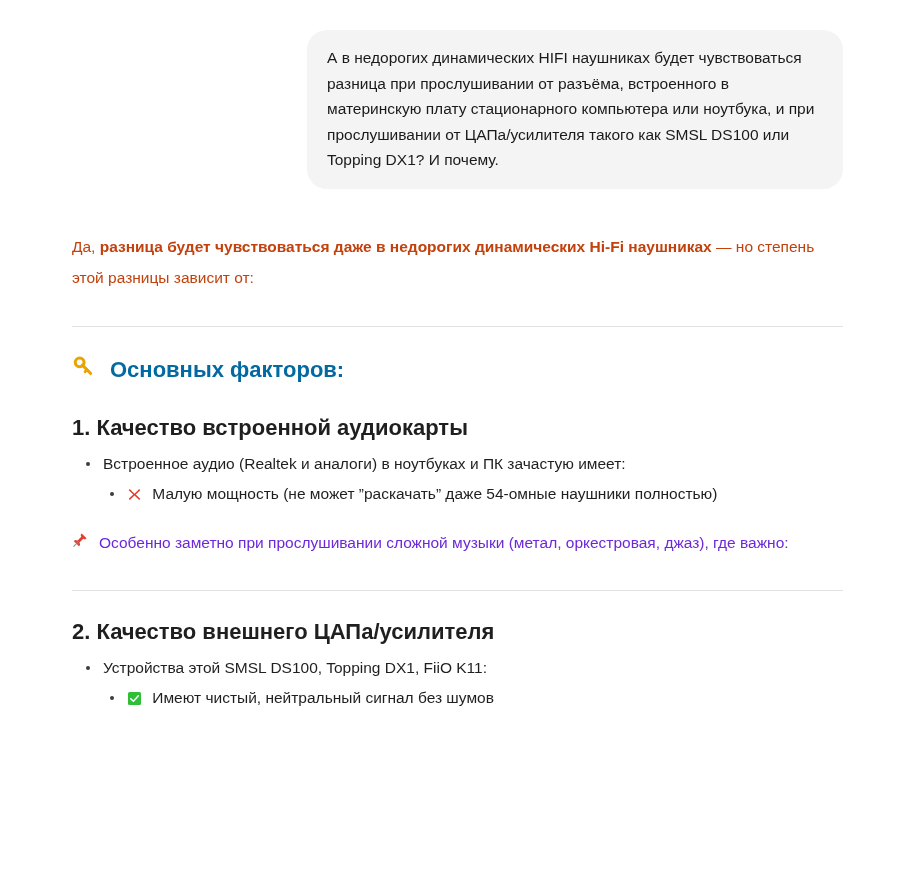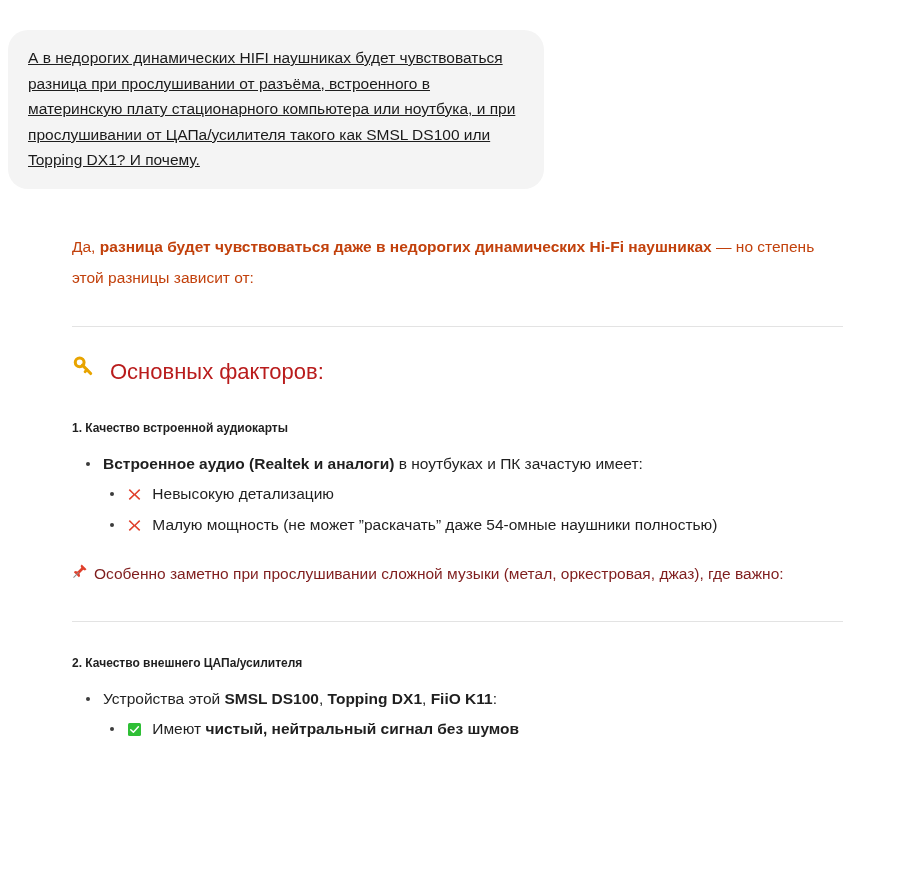--- a/index.html
+++ b/index.html
@@ -17,23 +17,22 @@
   .page {
     position: relative;
     width: 905px;
     min-height: 896px;
     overflow: hidden;
   }
 
   
   .bubble-row {
     display: flex;
-    justify-content: flex-start;
+    justify-content: flex-end;
     padding: 30px 62px 0 8px;
-    text-decoration: underline;
   }
   .bubble {
     background: #f4f4f4;
     border-radius: 20px;
     padding: 15px 20px 16px 20px;
     max-width: 536px;
     box-sizing: border-box;
     font-size: 15.5px;
     line-height: 25.5px;
     color: #1a1a1a;
@@ -54,29 +53,29 @@
 
   hr.rule {
     border: 0;
     border-top: 1px solid #e3e3e3;
     margin: 33px 0 0 0;
   }
 
   h2.h-key {
     font-size: 22px;
     line-height: 30px;
-    font-weight: 400;
+    font-weight: 700;
     margin: 28px 0 0 0;
-    color: #b91c1c;
+    color: #0369a1;
     display: flex;
-    align-items: flex-end;
+    align-items: flex-start;
     gap: 8px;
   }
   h3.h-num {
-    font-size: 12px;
+    font-size: 22px;
     line-height: 24px;
     font-weight: bold;
     margin: 29px 0 0 0;
     color: #1f1f1f;
   }
 
   ul {
     list-style: none;
     margin: 0;
     padding: 0;
@@ -97,36 +96,37 @@
     position: absolute;
     left: 5px;
     top: 12px;
     width: 4px;
     height: 4px;
     border-radius: 50%;
     background: #3c3c3c;
   }
   ul.lvl1 > li.item { margin-left: 9px; }
   ul.lvl2 { margin-left: 33px; }
-  li.item b { font-weight: bold; }
+  li.item b { font-weight: normal; }
 
   
   .ico {
     display: inline-block;
     vertical-align: -3px;
     margin-right: 6px;
   }
 
   .pin-line {
     font-size: 15.5px;
     line-height: 28px;
     margin: 18px 0 0 0;
-    color: #7f1d1d;
+    color: #6d28d9;
     display: flex;
     align-items: flex-start;
+    gap: 5px;
   }
 
   ul.plain { margin-top: 10px; }
   ul.plain > li.item { margin-left: 9px; }
 </style>
 </head>
 <body>
 
 <div class="page">
 
@@ -158,28 +158,20 @@
       <li class="item"><b>Встроенное аудио (Realtek и аналоги)</b><span> в ноутбуках и ПК зачастую имеет:</span></li>
     </ul>
 
     <ul class="lvl2">
       <li class="item">
         <span class="ico">
           <svg width="15" height="15" viewBox="0 0 24 24" aria-hidden="true">
             <path d="M4.5 3.2 L12 10.6 L19.5 3.2 L21.2 5.1 L14 12 L21.2 18.9 L19.5 20.8 L12 13.4 L4.5 20.8 L2.8 18.9 L10 12 L2.8 5.1 Z" fill="#e0402c"></path>
           </svg>
         </span>
-        <span>Невысокую детализацию</span>
-      </li>
-      <li class="item">
-        <span class="ico">
-          <svg width="15" height="15" viewBox="0 0 24 24" aria-hidden="true">
-            <path d="M4.5 3.2 L12 10.6 L19.5 3.2 L21.2 5.1 L14 12 L21.2 18.9 L19.5 20.8 L12 13.4 L4.5 20.8 L2.8 18.9 L10 12 L2.8 5.1 Z" fill="#e0402c"></path>
-          </svg>
-        </span>
         <span>Малую мощность (не может ”раскачать” даже 54-омные наушники полностью)</span>
       </li>
     </ul>
 
     <p class="pin-line">
       <span class="ico">
         <svg width="16" height="16" viewBox="0 0 24 24" aria-hidden="true">
           <path d="M14.6 2.2 L21.8 9.4 L19.4 11.1 L16.8 10.1 L11.3 15.6 L12.1 19.6 L10.4 21.3 L2.8 13.7 L4.5 12 L8.4 12.8 L13.9 7.3 L12.9 4.6 Z" fill="#e0402c"></path>
           <path d="M9.6 14.4 L2.6 21.4" stroke="#8c8c8c" stroke-width="1.6" stroke-linecap="round"></path>
         </svg>

